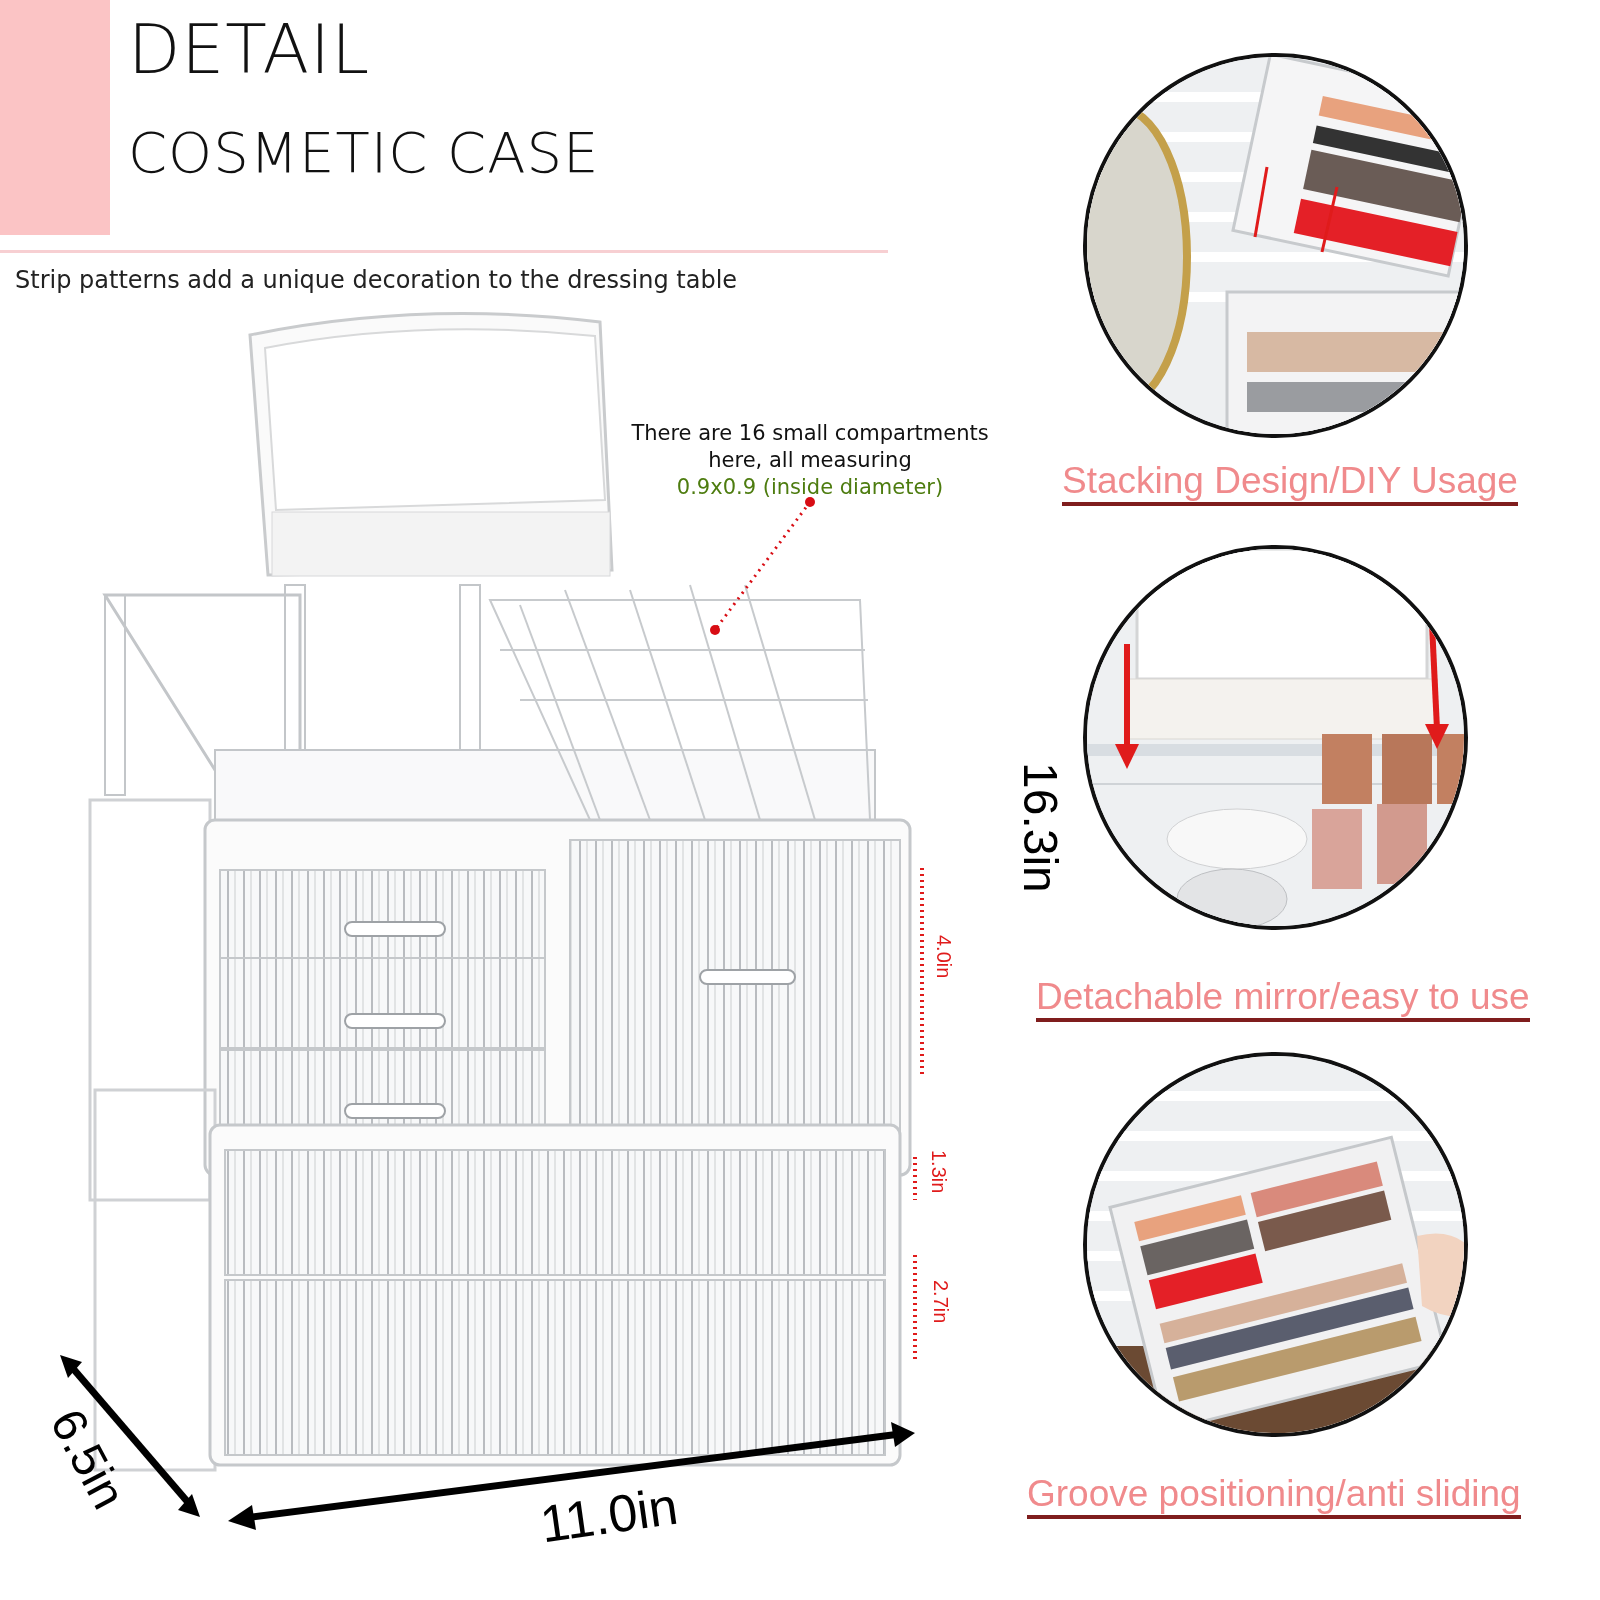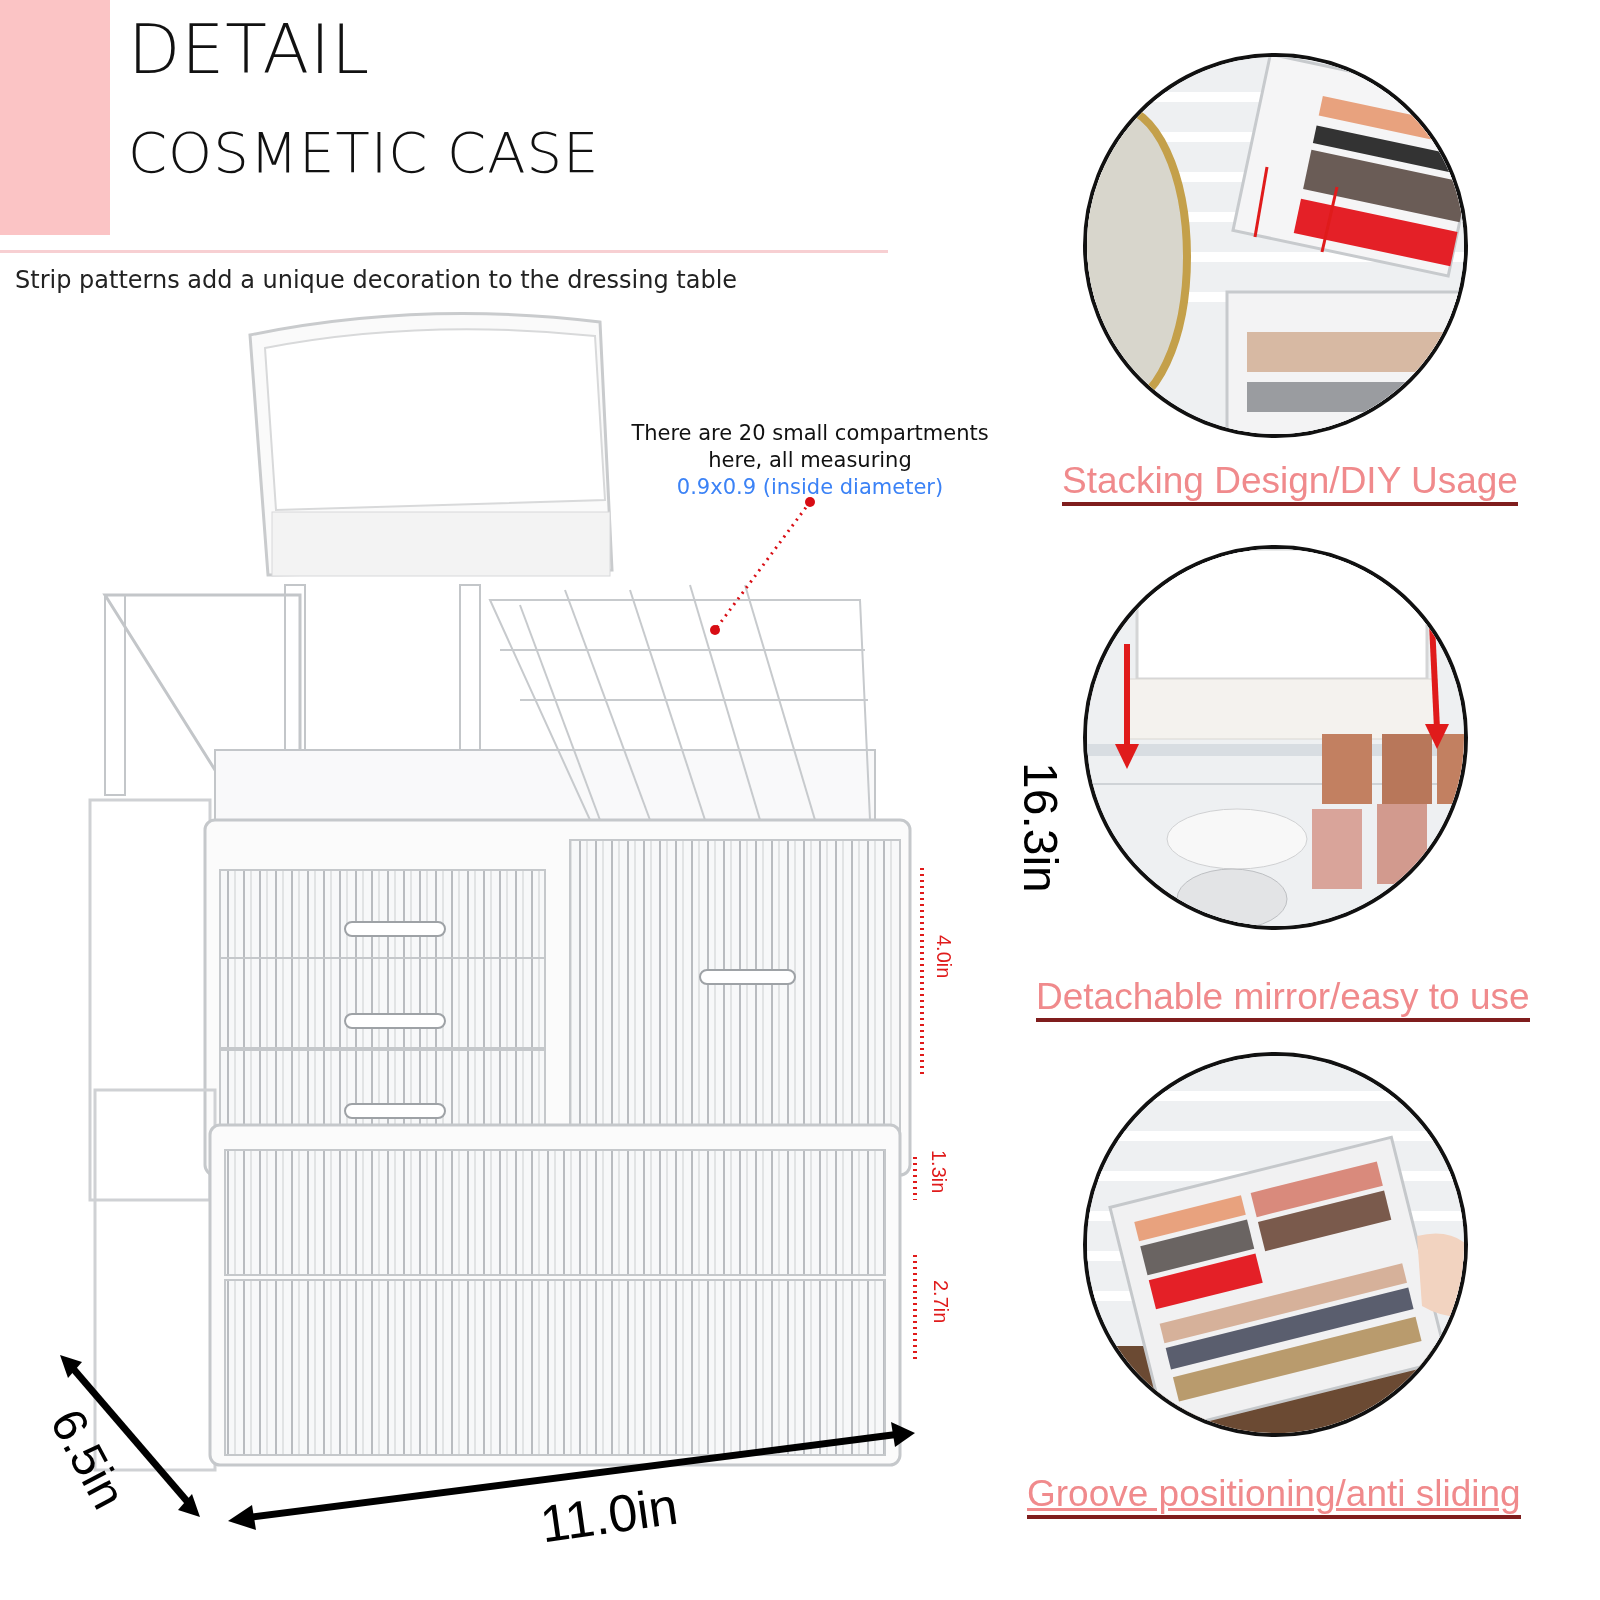--- a/index.html
+++ b/index.html
@@ -12,36 +12,36 @@
   .title-2{top:120px;font-size:56px;}
   .divider{position:absolute;left:0;top:250px;width:888px;height:3px;background:#f7cfd2;}
   .subtitle{position:absolute;left:15px;top:266px;font-size:24px;color:#222;white-space:nowrap;}
 
   
   .product{position:absolute;left:0;top:300px;width:960px;height:1300px;}
   .product svg{position:absolute;left:0;top:0;}
 
   .callout{position:absolute;left:600px;top:420px;width:420px;text-align:center;font-size:21px;line-height:27px;}
   .callout .dark{color:#111;}
-  .callout .red{color:#3b82f6;}
+  .callout .red{color:#4d7c0f;}
 
   .dim-red{position:absolute;color:#e01b1b;font-size:20px;font-family:"Liberation Sans",sans-serif;transform:rotate(90deg);transform-origin:left top;white-space:nowrap;}
 
   .dim-height{position:absolute;left:1068px;top:762px;font-size:48px;font-family:"Liberation Sans",sans-serif;transform:rotate(90deg);transform-origin:left top;white-space:nowrap;}
   .dim-width{position:absolute;left:540px;top:1485px;font-size:52px;font-family:"Liberation Sans",sans-serif;transform:rotate(-8deg);white-space:nowrap;}
   .dim-depth{position:absolute;left:88px;top:1400px;font-size:48px;font-family:"Liberation Sans",sans-serif;transform:rotate(62deg);transform-origin:left top;white-space:nowrap;}
 
   .circle{position:absolute;width:385px;height:385px;border-radius:50%;border:4px solid #111;overflow:hidden;background:#eef0f2;}
   .c1{left:1083px;top:53px;}
   .c2{left:1083px;top:545px;}
   .c3{left:1083px;top:1052px;}
   .feature-label{position:absolute;font-family:"Liberation Sans",sans-serif;font-size:37px;color:#f08a8c;border-bottom:4px solid #7f1d1d;white-space:nowrap;line-height:42px;}
   .f1{left:1062px;top:460px;}
   .f2{left:1036px;top:965px;margin-top:11px;}
-  .f3{left:1027px;top:1473px;text-decoration:underline;}
+  .f3{left:1027px;top:1473px;}
 </style>
 </head>
 <body>
 
 <div class="pink-block"></div>
 <div class="title title-1">DETAIL</div>
 <div class="title title-2">COSMETIC CASE</div>
 <div class="divider"></div>
 <div class="subtitle">Strip patterns add a unique decoration to the dressing table</div>
 
@@ -114,21 +114,21 @@
     <polygon points="228,1521 252,1505 256,1530" fill="#000"></polygon>
     <polygon points="915,1433 891,1422 895,1447" fill="#000"></polygon>
 
     <line x1="70" y1="1365" x2="192" y2="1507" stroke="#000" stroke-width="7"></line>
     <polygon points="60,1355 82,1362 68,1378" fill="#000"></polygon>
     <polygon points="200,1517 178,1510 192,1494" fill="#000"></polygon>
   </svg>
 </div>
 
 <div class="callout">
-  <div class="dark">There are 20 small compartments</div>
+  <div class="dark">There are 16 small compartments</div>
   <div class="dark">here, all measuring</div>
   <div class="red">0.9x0.9 (inside diameter)</div>
 </div>
 
 <div class="dim-red" style="left:955px;top:935px;">4.0in</div>
 <div class="dim-red" style="left:950px;top:1150px;">1.3in</div>
 <div class="dim-red" style="left:952px;top:1280px;">2.7in</div>
 
 <div class="dim-height">16.3in</div>
 <div class="dim-width">11.0in</div>

